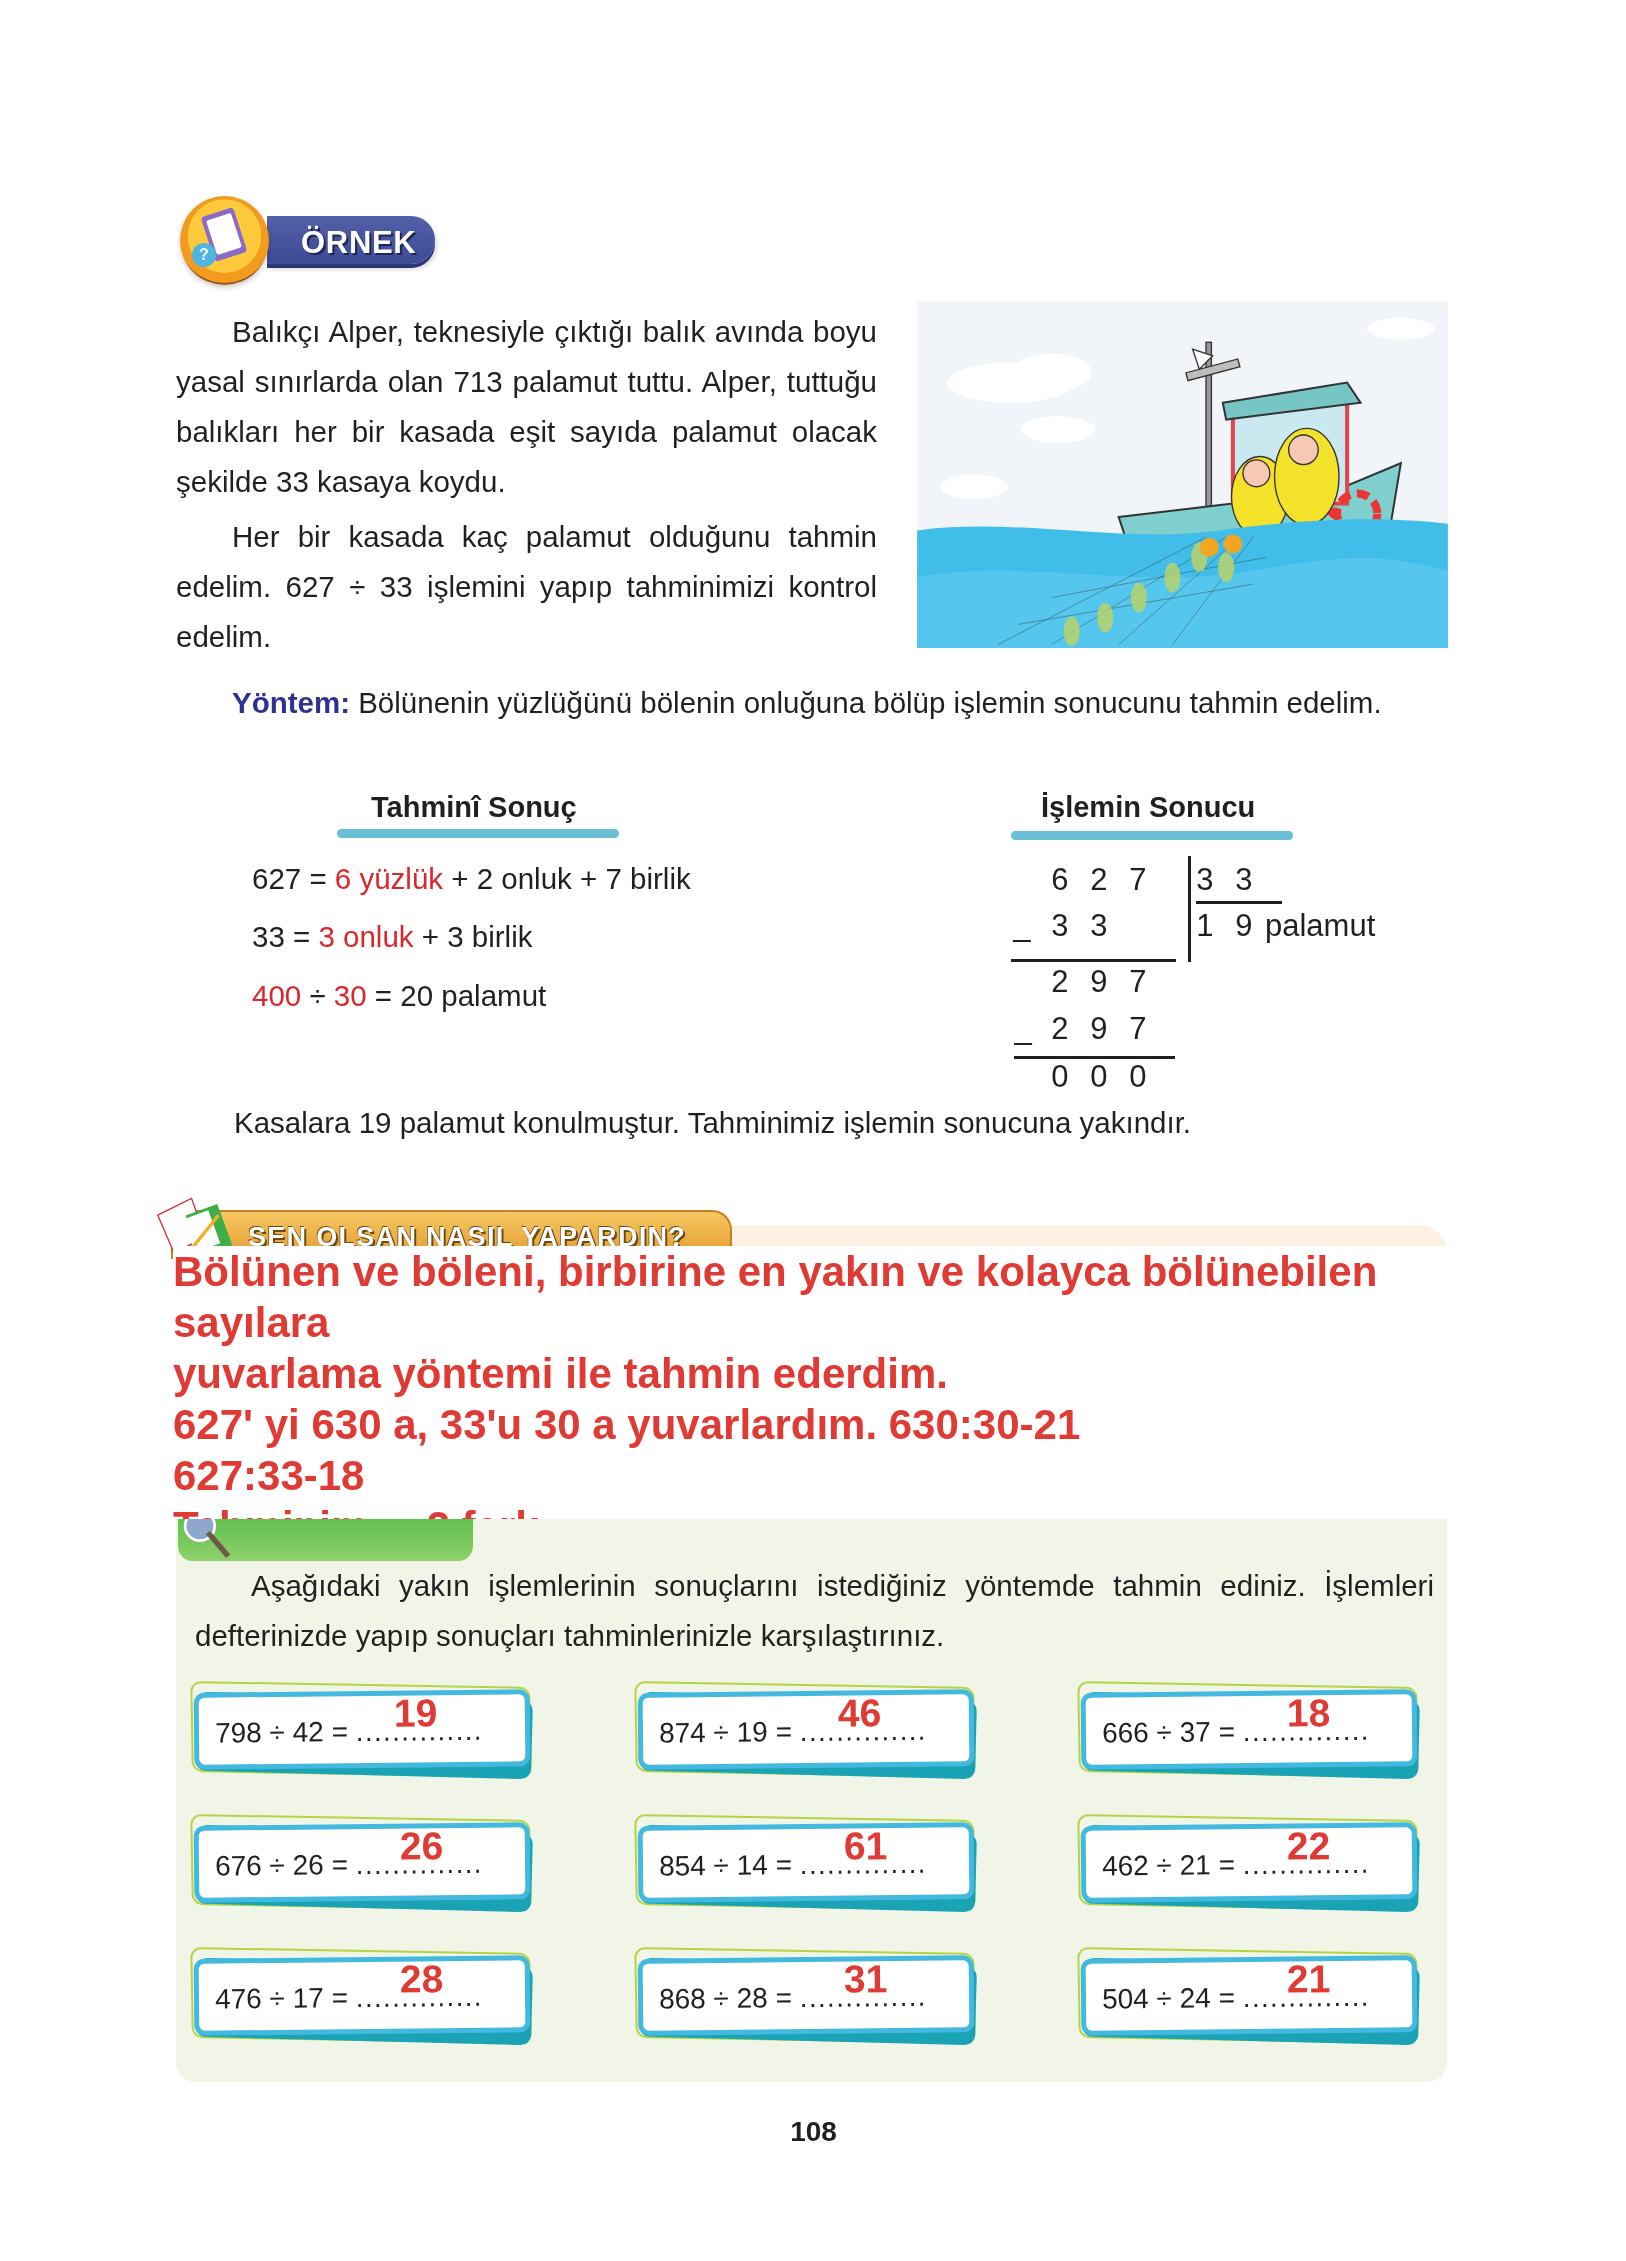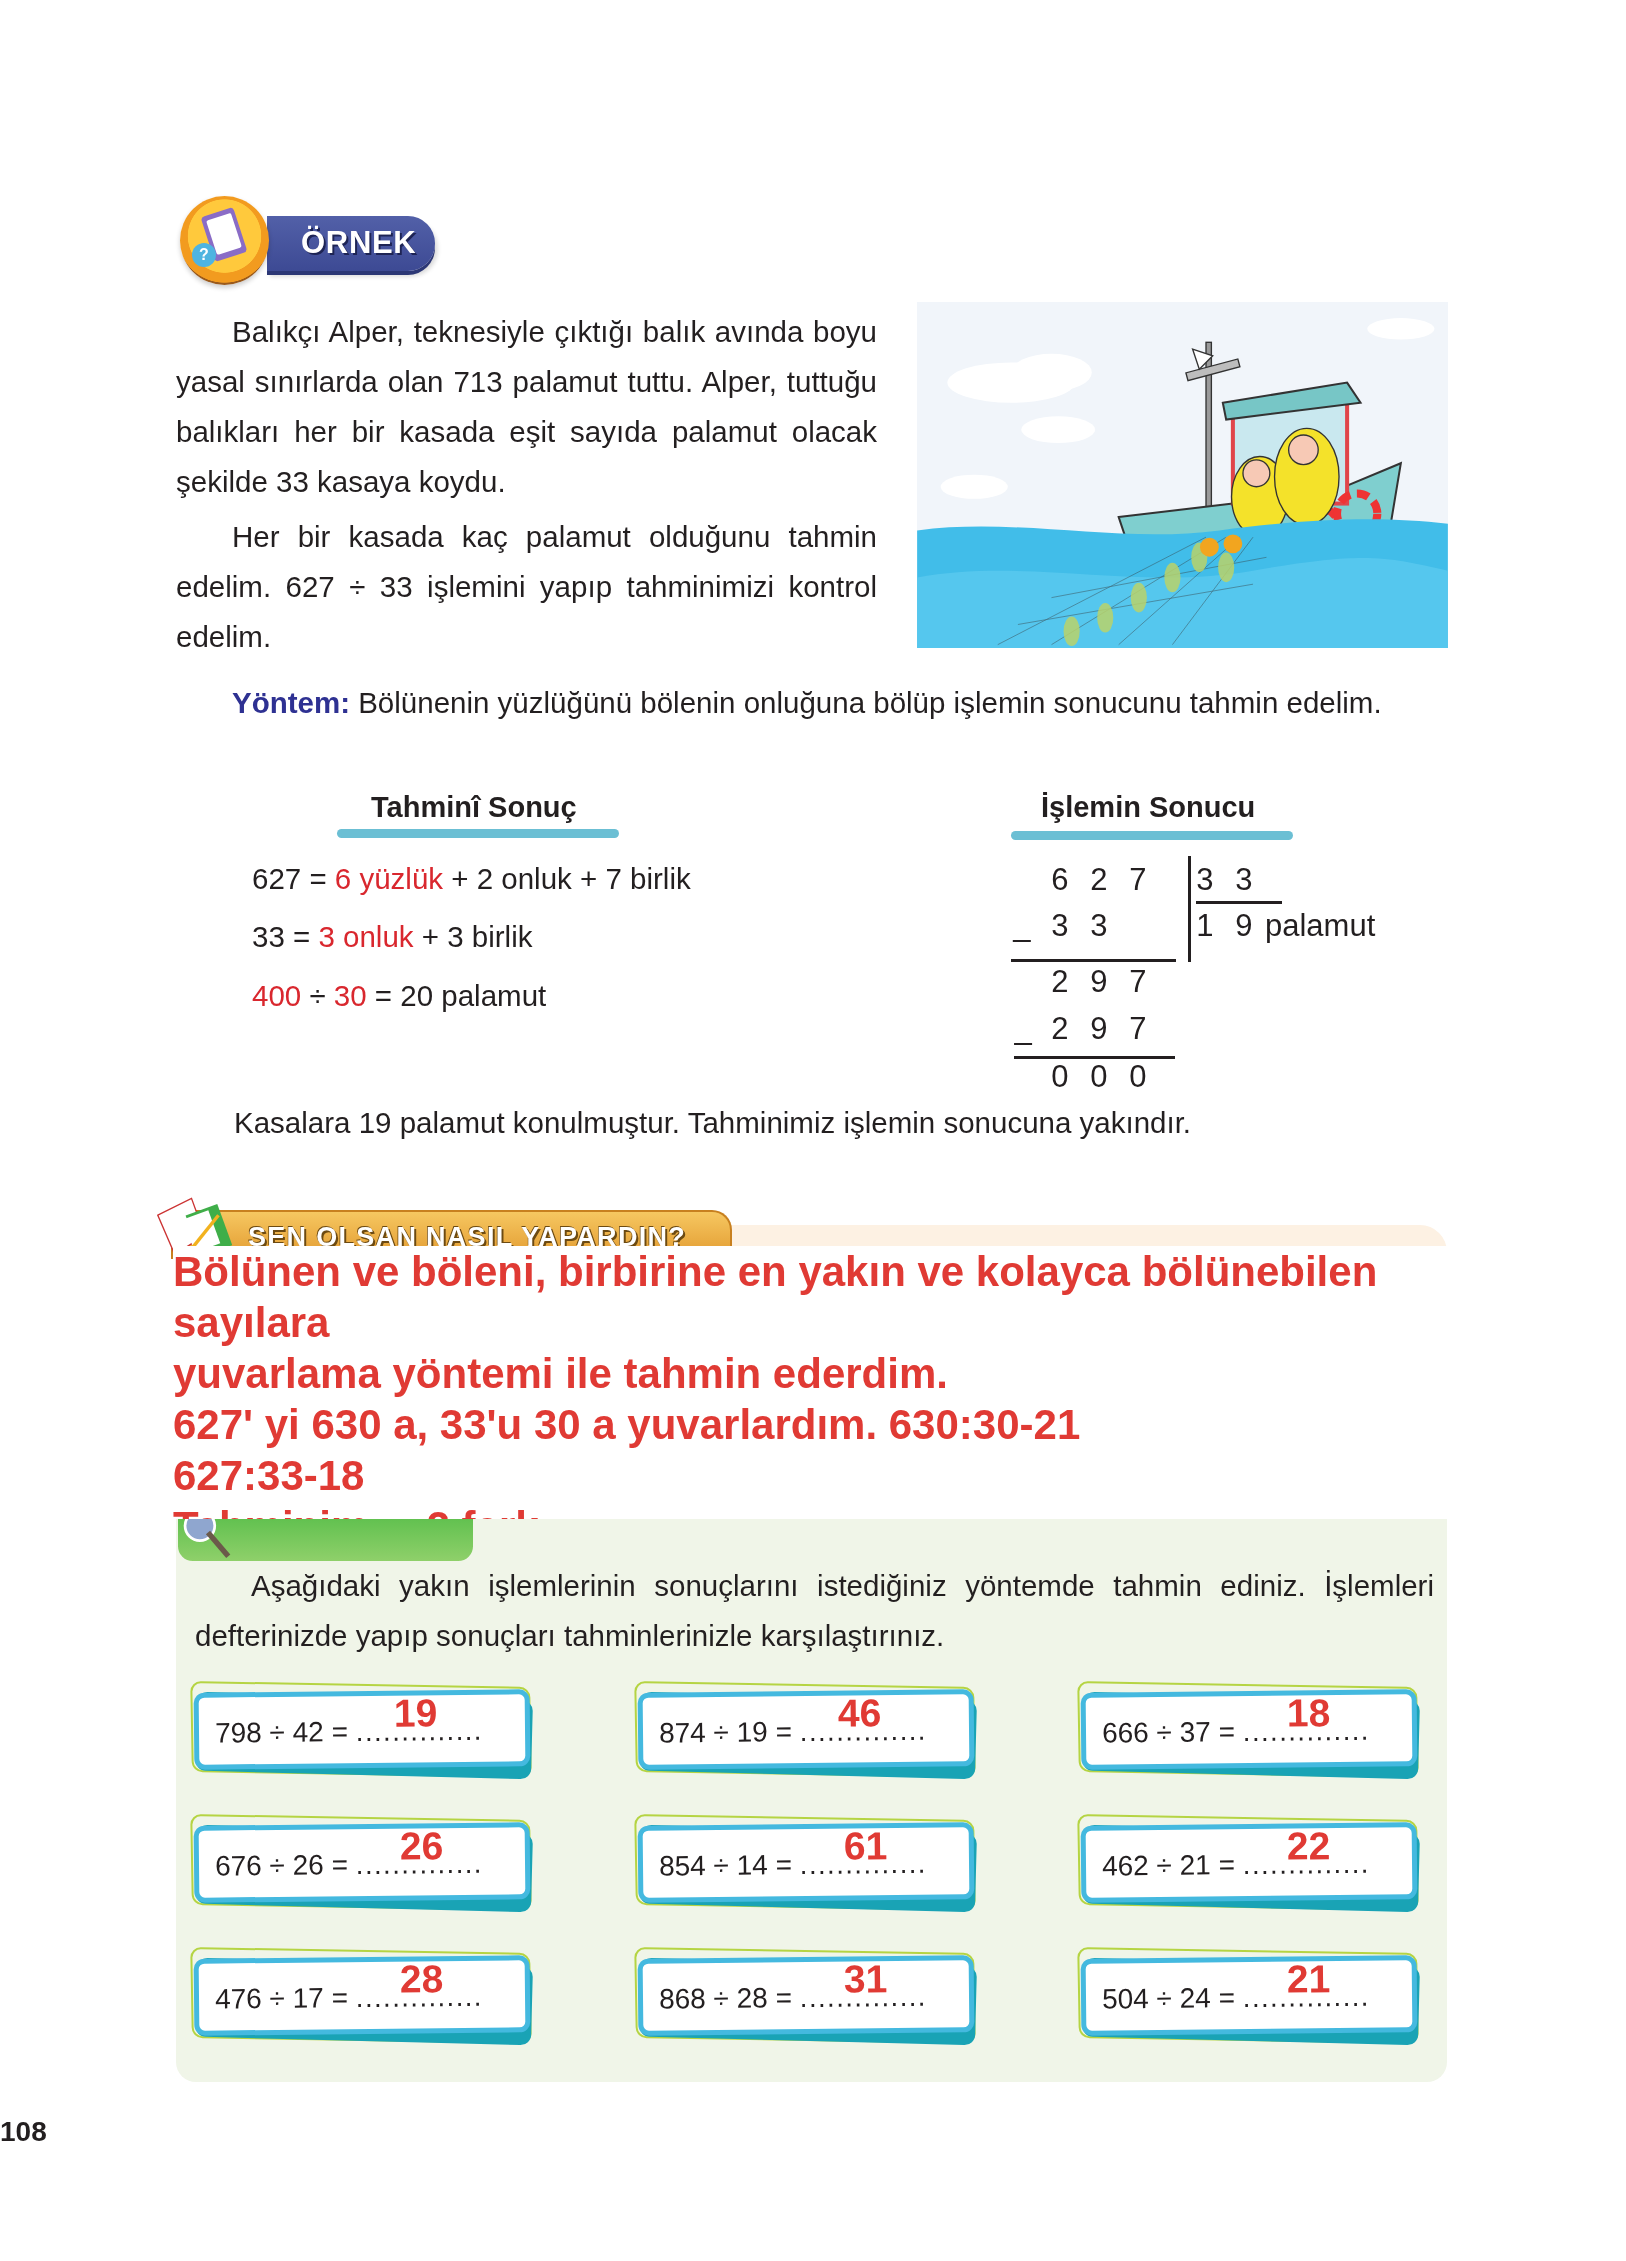--- a/index.html
+++ b/index.html
@@ -2,21 +2,21 @@
 <html style="font-size:10.7px"><head>
 <meta charset="utf-8">
 <style>
   html, body { margin:0; padding:0; background:#ffffff; }
   body { width:1627px; height:2261px; position:relative; overflow:hidden;
          font-family:"Liberation Sans", sans-serif; color:#231f20; }
   .abs { position:absolute; }
 
   
   .ornek { left:180px; top:196px; width:269px; height:89px; }
-  .ornek .bar { position:absolute; left:87px; top:20px; width:168px; height:55px;
+  .ornek .bar { position:absolute; left:87px; top:20px; width:168px; height:48px;
     background:linear-gradient(#5260a8,#3d4a94); border-radius:0 27px 27px 0;
     box-shadow:0 4px 0 #2c3775, 2.7px 5.4px 4px rgba(0,0,0,.15); }
   .ornek .bar span { position:absolute; left:34px; top:9.4px; color:#fff; font-weight:bold;
     font-size:31px; letter-spacing:0.7px; text-shadow:2px 2px 0 #1e2454; }
   .ornek .circle { position:absolute; left:0; top:0; width:89px; height:89px; border-radius:50%;
     background:radial-gradient(circle at 50% 45%, #ffc93c 0 55%, #f29b1f 56% 70%, #9a5a1c 71% 78%, #fff 79% 100%);
     box-shadow:0 2.7px 5.4px rgba(0,0,0,.2); }
   .ornek .clip { position:absolute; left:27px; top:14.8px; width:34px; height:47px; background:#8a6cc6; border-radius:4px; transform:rotate(-18deg); }
   .ornek .paper { position:absolute; left:31px; top:20px; width:25.5px; height:36px; background:#fff; border-radius:2px; transform:rotate(-18deg); }
   .ornek .bubble { position:absolute; left:12px; top:47px; width:24px; height:24px; background:#4fb4e0; border-radius:50%; color:#fff; font-weight:bold; font-size:16px; text-align:center; line-height:24px; }
@@ -60,21 +60,21 @@
   .box { position:absolute; width:349px; height:94px; }
   .box .back { position:absolute; left:0; top:0; width:336px; height:87px; border:2px solid #b5d443; border-radius:10.7px;
      transform:skewY(2deg) rotate(-1deg); }
   .box .shadow { position:absolute; left:5.4px; top:12px; width:336px; height:79px; background:#19a3b5; border-radius:10.7px; transform:rotate(1.5deg); }
   .box .front { position:absolute; left:2.7px; top:6.7px; width:336px; height:77px; background:#fff; border:5.4px solid #44b9df;
      border-radius:10.7px; box-sizing:border-box; transform:rotate(-0.6deg); }
   .box .expr { position:absolute; left:16px; top:20px; font-size:28px; white-space:nowrap; }
   .box .dots { letter-spacing:1.3px; }
   .box .ans { position:absolute; top:-4px; color:#e03a34; font-weight:bold; font-size:39px; }
 
-  .pagenum { left:0; width:1627px; top:2116px; text-align:left; font-size:28px; font-weight:bold; }
+  .pagenum { left:0; width:1627px; top:2116px; text-align:center; font-size:28px; font-weight:bold; }
 </style>
 </head>
 <body>
 
 <div class="abs ornek">
   <div class="bar">
       <span>ÖRNEK</span>
     </div>
   <div class="circle">
     <div class="clip"></div>

